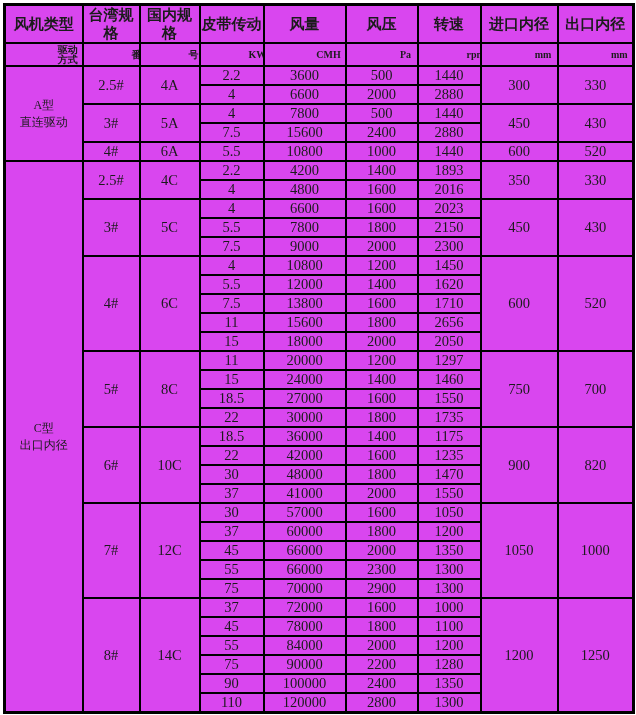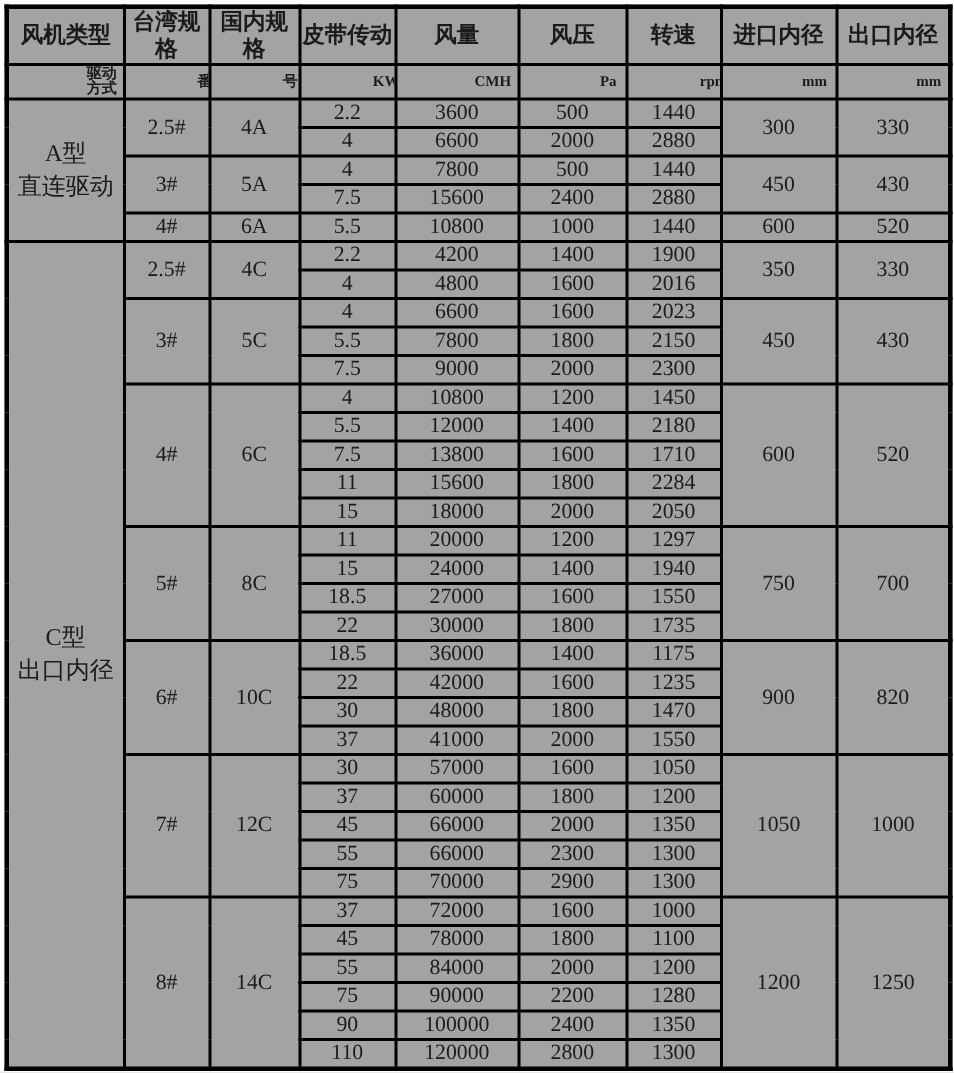--- a/index.html
+++ b/index.html
@@ -3,21 +3,21 @@
 <meta charset="utf-8">
 <style>
   html, body { margin: 0; padding: 0; background: #ffffff; }
   body { width: 636px; height: 715px; overflow: hidden; }
   .page { padding: 3px; }
   table.spec {
     border-collapse: collapse;
     table-layout: fixed;
     width: 629px;
     border: 3px solid #000000;
-    background: #a3a3a3;
+    background: #d946ef;
   }
   table.spec th, table.spec td {
     border: 2px solid #000000;
     text-align: center;
     vertical-align: middle;
     padding: 0;
     overflow: hidden;
     color: #1b1b1b;
   }
   tr.header-row th {
@@ -36,21 +36,21 @@
     padding-left: 48px;
   }
   tbody td {
     height: 17px;
     font-family: "Liberation Serif", serif;
     font-size: 14.5px;
     line-height: 1;
     white-space: nowrap;
   }
   td.type-cell {
-    font-size: 16px;
+    font-size: 12px;
     line-height: 1.35;
     white-space: normal;
   }
 </style>
 </head>
 <body>
 
 <div class="page">
   <table class="spec">
     <colgroup>
@@ -138,21 +138,21 @@
         <tr>
           <td rowspan="29" class="type-cell">
             <div>C型</div>
             <div>出口内径</div>
           </td>
           <td rowspan="2">2.5#</td>
           <td rowspan="2">4C</td>
           <td>2.2</td>
           <td>4200</td>
           <td>1400</td>
-          <td>1900</td>
+          <td>1893</td>
           <td rowspan="2">350</td>
           <td rowspan="2">330</td>
         </tr>
         <tr>
           <td>4</td>
           <td>4800</td>
           <td>1600</td>
           <td>2016</td>
         </tr>
         <tr>
@@ -184,33 +184,33 @@
           <td>10800</td>
           <td>1200</td>
           <td>1450</td>
           <td rowspan="5">600</td>
           <td rowspan="5">520</td>
         </tr>
         <tr>
           <td>5.5</td>
           <td>12000</td>
           <td>1400</td>
-          <td>2180</td>
+          <td>1620</td>
         </tr>
         <tr>
           <td>7.5</td>
           <td>13800</td>
           <td>1600</td>
           <td>1710</td>
         </tr>
         <tr>
           <td>11</td>
           <td>15600</td>
           <td>1800</td>
-          <td>2284</td>
+          <td>2656</td>
         </tr>
         <tr>
           <td>15</td>
           <td>18000</td>
           <td>2000</td>
           <td>2050</td>
         </tr>
         <tr>
           <td rowspan="4">5#</td>
           <td rowspan="4">8C</td>
@@ -218,21 +218,21 @@
           <td>20000</td>
           <td>1200</td>
           <td>1297</td>
           <td rowspan="4">750</td>
           <td rowspan="4">700</td>
         </tr>
         <tr>
           <td>15</td>
           <td>24000</td>
           <td>1400</td>
-          <td>1940</td>
+          <td>1460</td>
         </tr>
         <tr>
           <td>18.5</td>
           <td>27000</td>
           <td>1600</td>
           <td>1550</td>
         </tr>
         <tr>
           <td>22</td>
           <td>30000</td>

